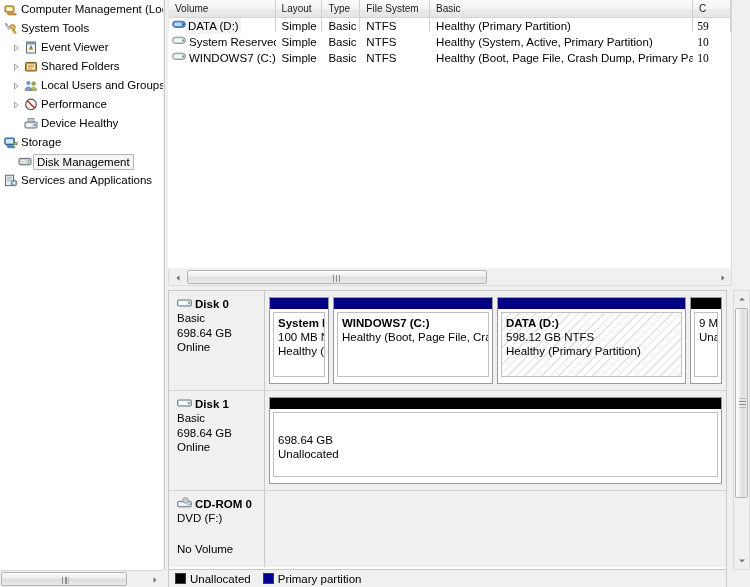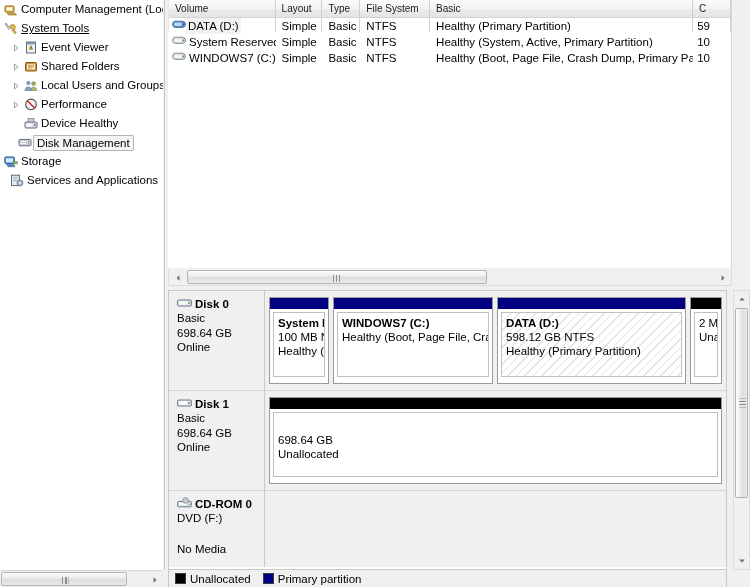--- a/index.html
+++ b/index.html
@@ -73,21 +73,21 @@
   .hcell:first-child{border-left:1px solid #e8e8e8;}
   .grid-body{position:relative;}
   .grow{display:flex;height:16px;align-items:center;}
   .cell{
     height:16px;line-height:16px;font-size:11.5px;box-sizing:border-box;
     white-space:nowrap;overflow:hidden;padding-left:6px;
   }
   .cell.vol{display:flex;align-items:center;padding-left:4px;}
   .cell.vol .vname{padding-left:3px;}
   .cell.vol .vname.sel{background:#f2f2f2;padding:0 2px;}
-  .cell.cap{padding-left:4px;}
+  .cell.cap{padding-left:4px;font-family:Liberation Serif, serif;}
 
   
   #vol-hscroll{
     position:absolute;left:0;top:269px;width:564px;height:17px;
     background:#f0f0f0;box-sizing:border-box;border:1px solid #dcdcdc;border-top:none;
   }
   #vol-hscroll .thumb{
     position:absolute;left:18px;top:1px;width:300px;height:14px;
     background:linear-gradient(180deg,#fdfdfd 0%,#ebebeb 45%,#dedede 52%,#eaeaea 100%);
     border:1px solid #b3b3b3;border-radius:2px;box-sizing:border-box;
@@ -180,21 +180,21 @@
         <span class="ticon">
           <svg width="14" height="13" viewBox="0 0 14 13">
               <rect x="1" y="3" width="9" height="6" rx="1" fill="#e8b94a" stroke="#8a6a1e"></rect>
               <rect x="2.5" y="4.2" width="6" height="3.6" fill="#fff6d8"></rect>
               <path d="M3 10h8l1.5 2H4.5z" fill="#d9a93c" stroke="#8a6a1e" stroke-width=".6"></path>
             </svg>
         </span>
         <span class="tlabel">Computer Management (Local</span>
       </div>
 
-      <div class="tree-node" style="padding-left:2px;text-decoration:underline;">
+      <div class="tree-node" style="padding-left:2px;">
         <span class="ticon">
           <svg width="14" height="13" viewBox="0 0 14 13">
               <path d="M2 1l2.5 3.3-1 1L1 2z" fill="#bfc5cc" stroke="#6f7780" stroke-width=".6"></path>
               <path d="M3.5 6.5l3-3 1.3 1.3-3 3z" fill="#c8ced5" stroke="#6f7780" stroke-width=".5"></path>
               <path d="M9 2.5a2.3 2.3 0 10.3 4.4l3 3.6-1.4 1.3-3-3.7A2.3 2.3 0 009 2.5z" fill="#e8b94a" stroke="#8a6a1e" stroke-width=".6"></path>
             </svg>
         </span>
         <span class="tlabel">System Tools</span>
       </div>
 
@@ -270,46 +270,46 @@
           <svg width="14" height="13" viewBox="0 0 14 13">
               <rect x="1" y="5" width="12" height="6" rx="1" fill="#d9dde2" stroke="#666e77"></rect>
               <rect x="2.5" y="6.4" width="5" height="3.2" fill="#f7f9fb"></rect>
               <rect x="4" y="1.6" width="6" height="3.4" fill="#c3c9d0" stroke="#666e77" stroke-width=".6"></rect>
               <circle cx="10.8" cy="8" r=".9" fill="#6a7884"></circle>
             </svg>
         </span>
         <span class="tlabel">Device Healthy</span>
       </div>
 
+      <div class="tree-node" style="padding-left:2px;">
+        <span class="ticon">
+          <svg width="14" height="13" viewBox="0 0 14 13">
+              <rect x="0.8" y="2" width="9.5" height="6.6" rx="1" fill="#5f9bd5" stroke="#2d5d8f"></rect>
+              <rect x="2" y="3.2" width="7" height="4.2" fill="#d9ecfb"></rect>
+              <path d="M2.5 9.6h7l1.6 2.2H4z" fill="#4d87bf" stroke="#2d5d8f" stroke-width=".5"></path>
+              <rect x="9.6" y="6.4" width="3.6" height="2.6" fill="#8cc06a" stroke="#4f7a33" stroke-width=".5"></rect>
+            </svg>
+        </span>
+        <span class="tlabel">Storage</span>
+      </div>
+
       <div class="tree-node" style="padding-left:16px;">
         <span class="ticon">
           <svg width="14" height="13" viewBox="0 0 14 13">
               <rect x="1" y="3.4" width="12" height="6.4" rx="1" fill="#dfe3e8" stroke="#5f6b77"></rect>
               <rect x="2.2" y="4.6" width="6" height="1.5" fill="#ffffff" stroke="#9aa4ae" stroke-width=".4"></rect>
               <rect x="2.2" y="6.8" width="6" height="1.5" fill="#ffffff" stroke="#9aa4ae" stroke-width=".4"></rect>
               <circle cx="10.6" cy="5.6" r="1" fill="#7fae57"></circle>
               <circle cx="10.6" cy="8" r="1" fill="#9aa4ae"></circle>
             </svg>
         </span>
         <span class="tlabel sel">Disk Management</span>
       </div>
 
       <div class="tree-node" style="padding-left:2px;">
-        <span class="ticon">
-          <svg width="14" height="13" viewBox="0 0 14 13">
-              <rect x="0.8" y="2" width="9.5" height="6.6" rx="1" fill="#5f9bd5" stroke="#2d5d8f"></rect>
-              <rect x="2" y="3.2" width="7" height="4.2" fill="#d9ecfb"></rect>
-              <path d="M2.5 9.6h7l1.6 2.2H4z" fill="#4d87bf" stroke="#2d5d8f" stroke-width=".5"></path>
-              <rect x="9.6" y="6.4" width="3.6" height="2.6" fill="#8cc06a" stroke="#4f7a33" stroke-width=".5"></rect>
-            </svg>
-        </span>
-        <span class="tlabel">Storage</span>
-      </div>
-
-      <div class="tree-node" style="padding-left:8px;">
         <span class="ticon">
           <svg width="14" height="13" viewBox="0 0 14 13">
               <rect x="1.5" y="1.2" width="8" height="10.4" fill="#e9eef3" stroke="#5f6b77"></rect>
               <path d="M3 3.2h5M3 5h5M3 6.8h4" stroke="#8d99a5" stroke-width=".7"></path>
               <circle cx="10" cy="9" r="3" fill="#9fb4c8" stroke="#4e5f70" stroke-width=".6"></circle>
               <circle cx="10" cy="9" r="1.1" fill="#eef3f8"></circle>
             </svg>
         </span>
         <span class="tlabel">Services and Applications</span>
       </div>
@@ -460,21 +460,21 @@
             <div class="pbody hatched">
               <div class="ptitle">DATA  (D:)</div>
               <div class="pline">598.12 GB NTFS</div>
               <div class="pline">Healthy (Primary Partition)</div>
             </div>
           </div>
 
           <div class="part unalloc" style="flex:0 0 32px;">
             <div class="capbar" style="background:#000000;"></div>
             <div class="pbody">
-              <div class="pline">2 M</div>
+              <div class="pline">9 M</div>
               <div class="pline">Una</div>
             </div>
           </div>
 
         </div>
       </div>
 
       <div class="disk-row" style="height:100px;">
         <div class="disk-info">
           <div class="disk-title">
@@ -511,21 +511,21 @@
                   <rect x="2" y="5.6" width="7" height="2.8" fill="#fbfcfd"></rect>
                   <circle cx="8.6" cy="3.4" r="2.8" fill="#cfd8e0" stroke="#6f7b86" stroke-width=".7"></circle>
                   <circle cx="8.6" cy="3.4" r=".8" fill="#fdfefe" stroke="#6f7b86" stroke-width=".4"></circle>
                   <circle cx="12.2" cy="7.2" r=".8" fill="#63a044"></circle>
                 </svg>
             </span>
             <span class="dname">CD-ROM 0</span>
           </div>
           <div class="disk-meta">DVD (F:)</div>
           <div class="disk-meta" style="height:16px;">&nbsp;</div>
-          <div class="disk-meta">No Media</div>
+          <div class="disk-meta">No Volume</div>
         </div>
         <div class="cd-blank"></div>
       </div>
 
       <div id="legend">
         <div class="leg-item">
           <span class="leg-sw" style="background:#000000;"></span>
           <span class="leg-lb">Unallocated</span>
         </div>
         <div class="leg-item">

